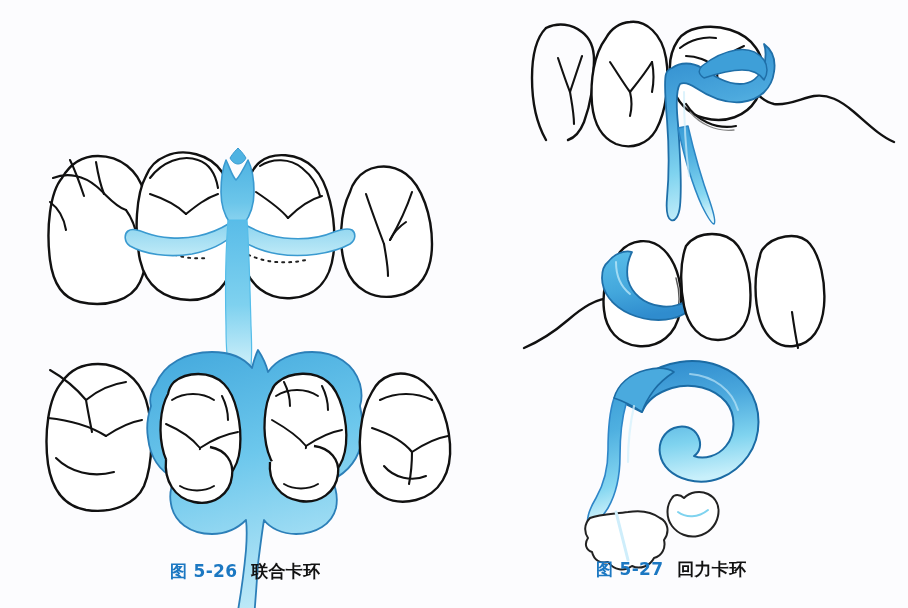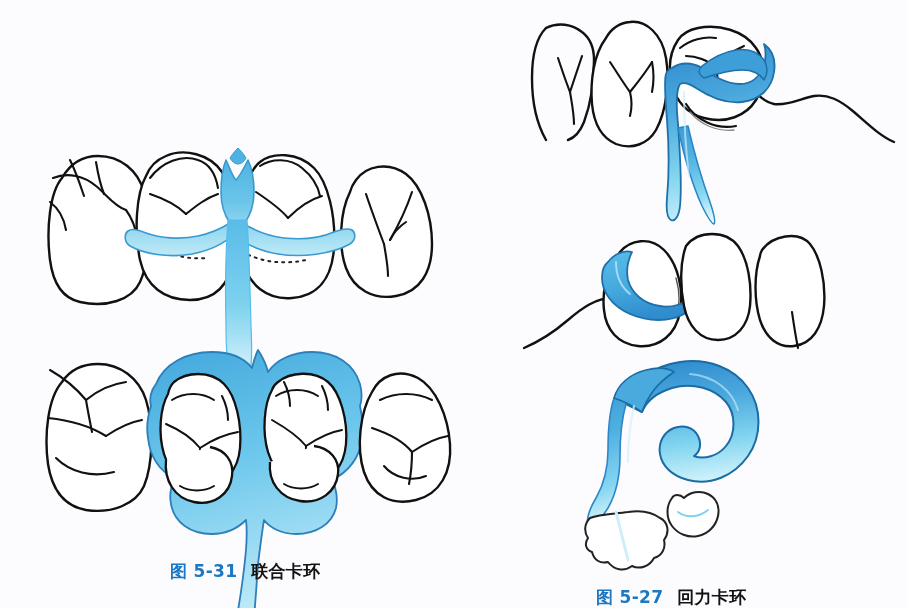--- a/index.html
+++ b/index.html
@@ -46,21 +46,21 @@
     color: #121212;
     font-family: "DejaVu Sans", "Liberation Sans", sans-serif;
     margin-top: 36px;
   }
   #caption-left {
     left: 170px;
     top: 560px;
   }
   #caption-right {
     left: 596px;
-    top: 586px;
+    top: 558px;
   }
   svg { display: block; overflow: visible; }
 </style>
 </head>
 <body>
 
 <div id="page" style="background: rgb(252, 252, 254); width: 908px; height: 608px;">
 
   <div class="figure-panel" id="panel-left">
     <svg width="440" height="420" viewBox="0 0 440 420">
@@ -369,20 +369,20 @@
           <path d="M92,146 C86,154 86,166 92,174 C98,182 108,186 118,184
                    C128,182 136,174 138,164 C140,154 136,146 128,142
                    C120,138 110,140 104,146 C100,142 94,142 92,146 Z" fill="#ffffff" stroke="#222" stroke-width="2" stroke-linejoin="round"></path>
           <path d="M98,160 C106,166 118,166 128,158" fill="none" stroke="#7fd3ef" stroke-width="2" stroke-linecap="round"></path>
         </g>
       </g>
     </svg>
   </div>
 
   <div class="caption" id="caption-left">
-    <span class="fig-no" style="color: rgb(28, 120, 194);">图 5-31</span><span class="fig-title" style="color: rgb(18, 18, 18);">联合卡环</span>
+    <span class="fig-no" style="color: rgb(28, 120, 194);">图 5-26</span><span class="fig-title" style="color: rgb(18, 18, 18);">联合卡环</span>
   </div>
 
   <div class="caption" id="caption-right">
     <span class="fig-no" style="color: rgb(28, 120, 194);">图 5-27</span><span class="fig-title" style="color: rgb(18, 18, 18);">回力卡环</span>
   </div>
 
 </div>
 
 </body></html>

